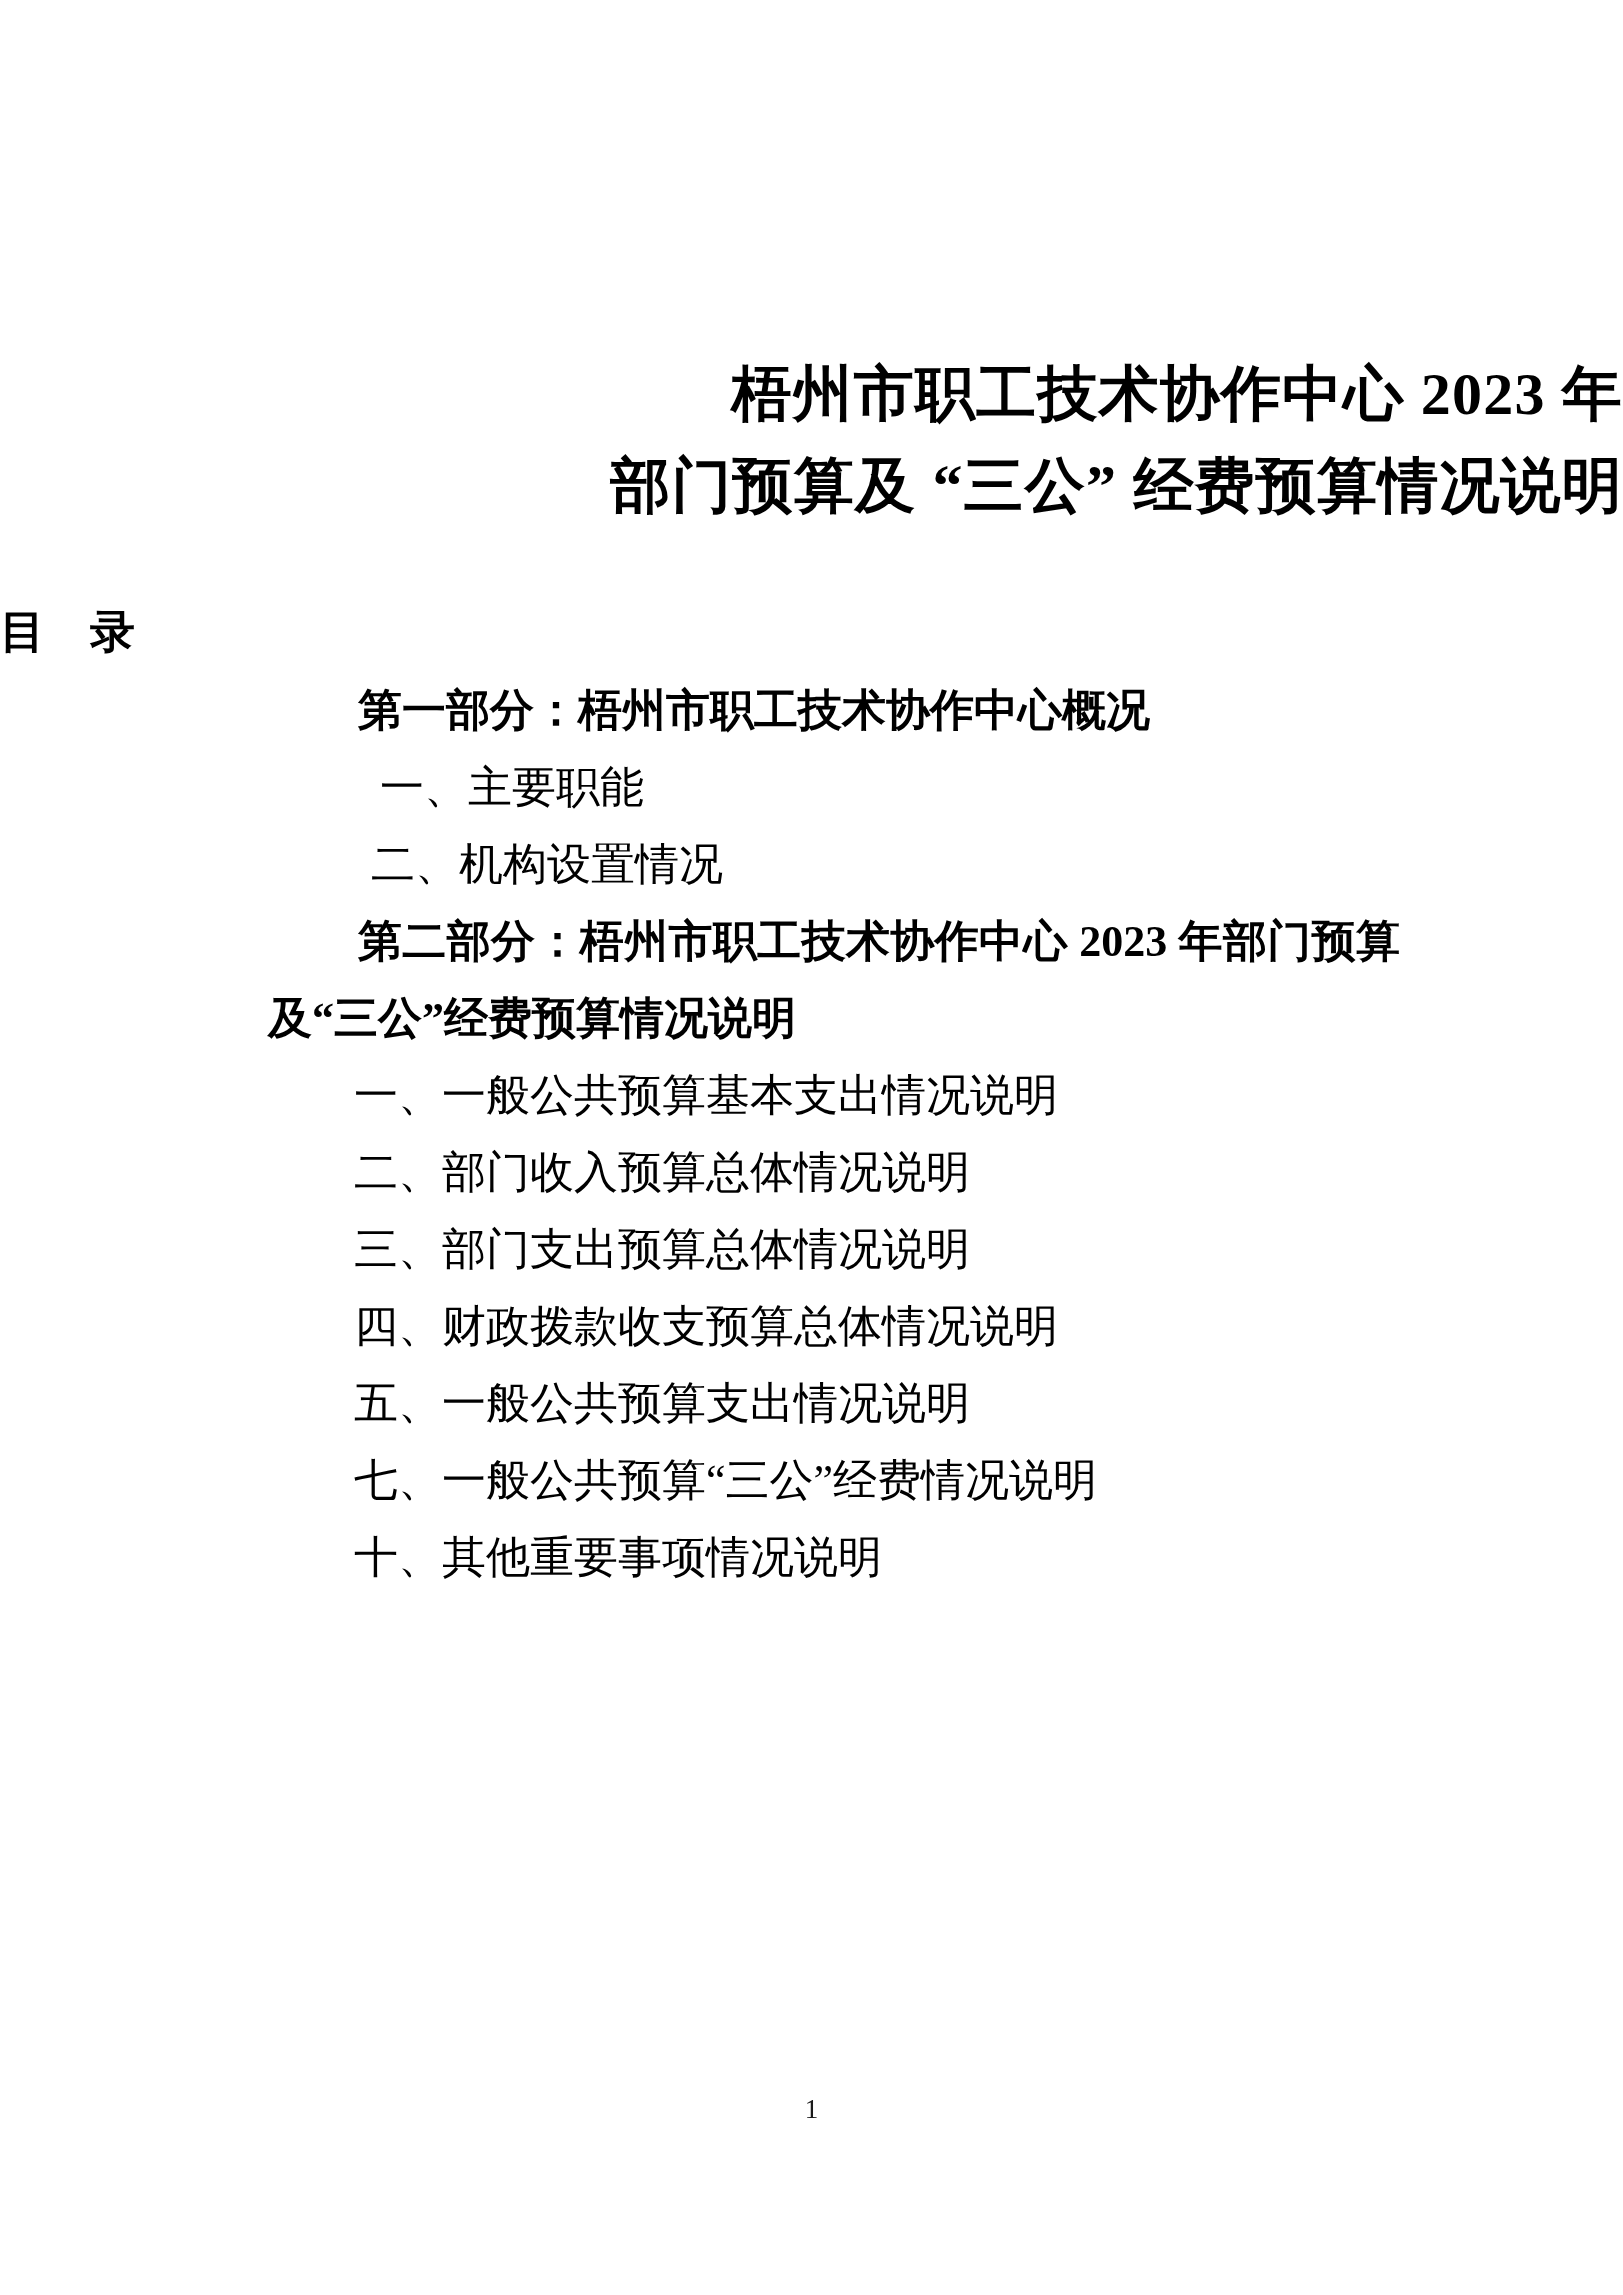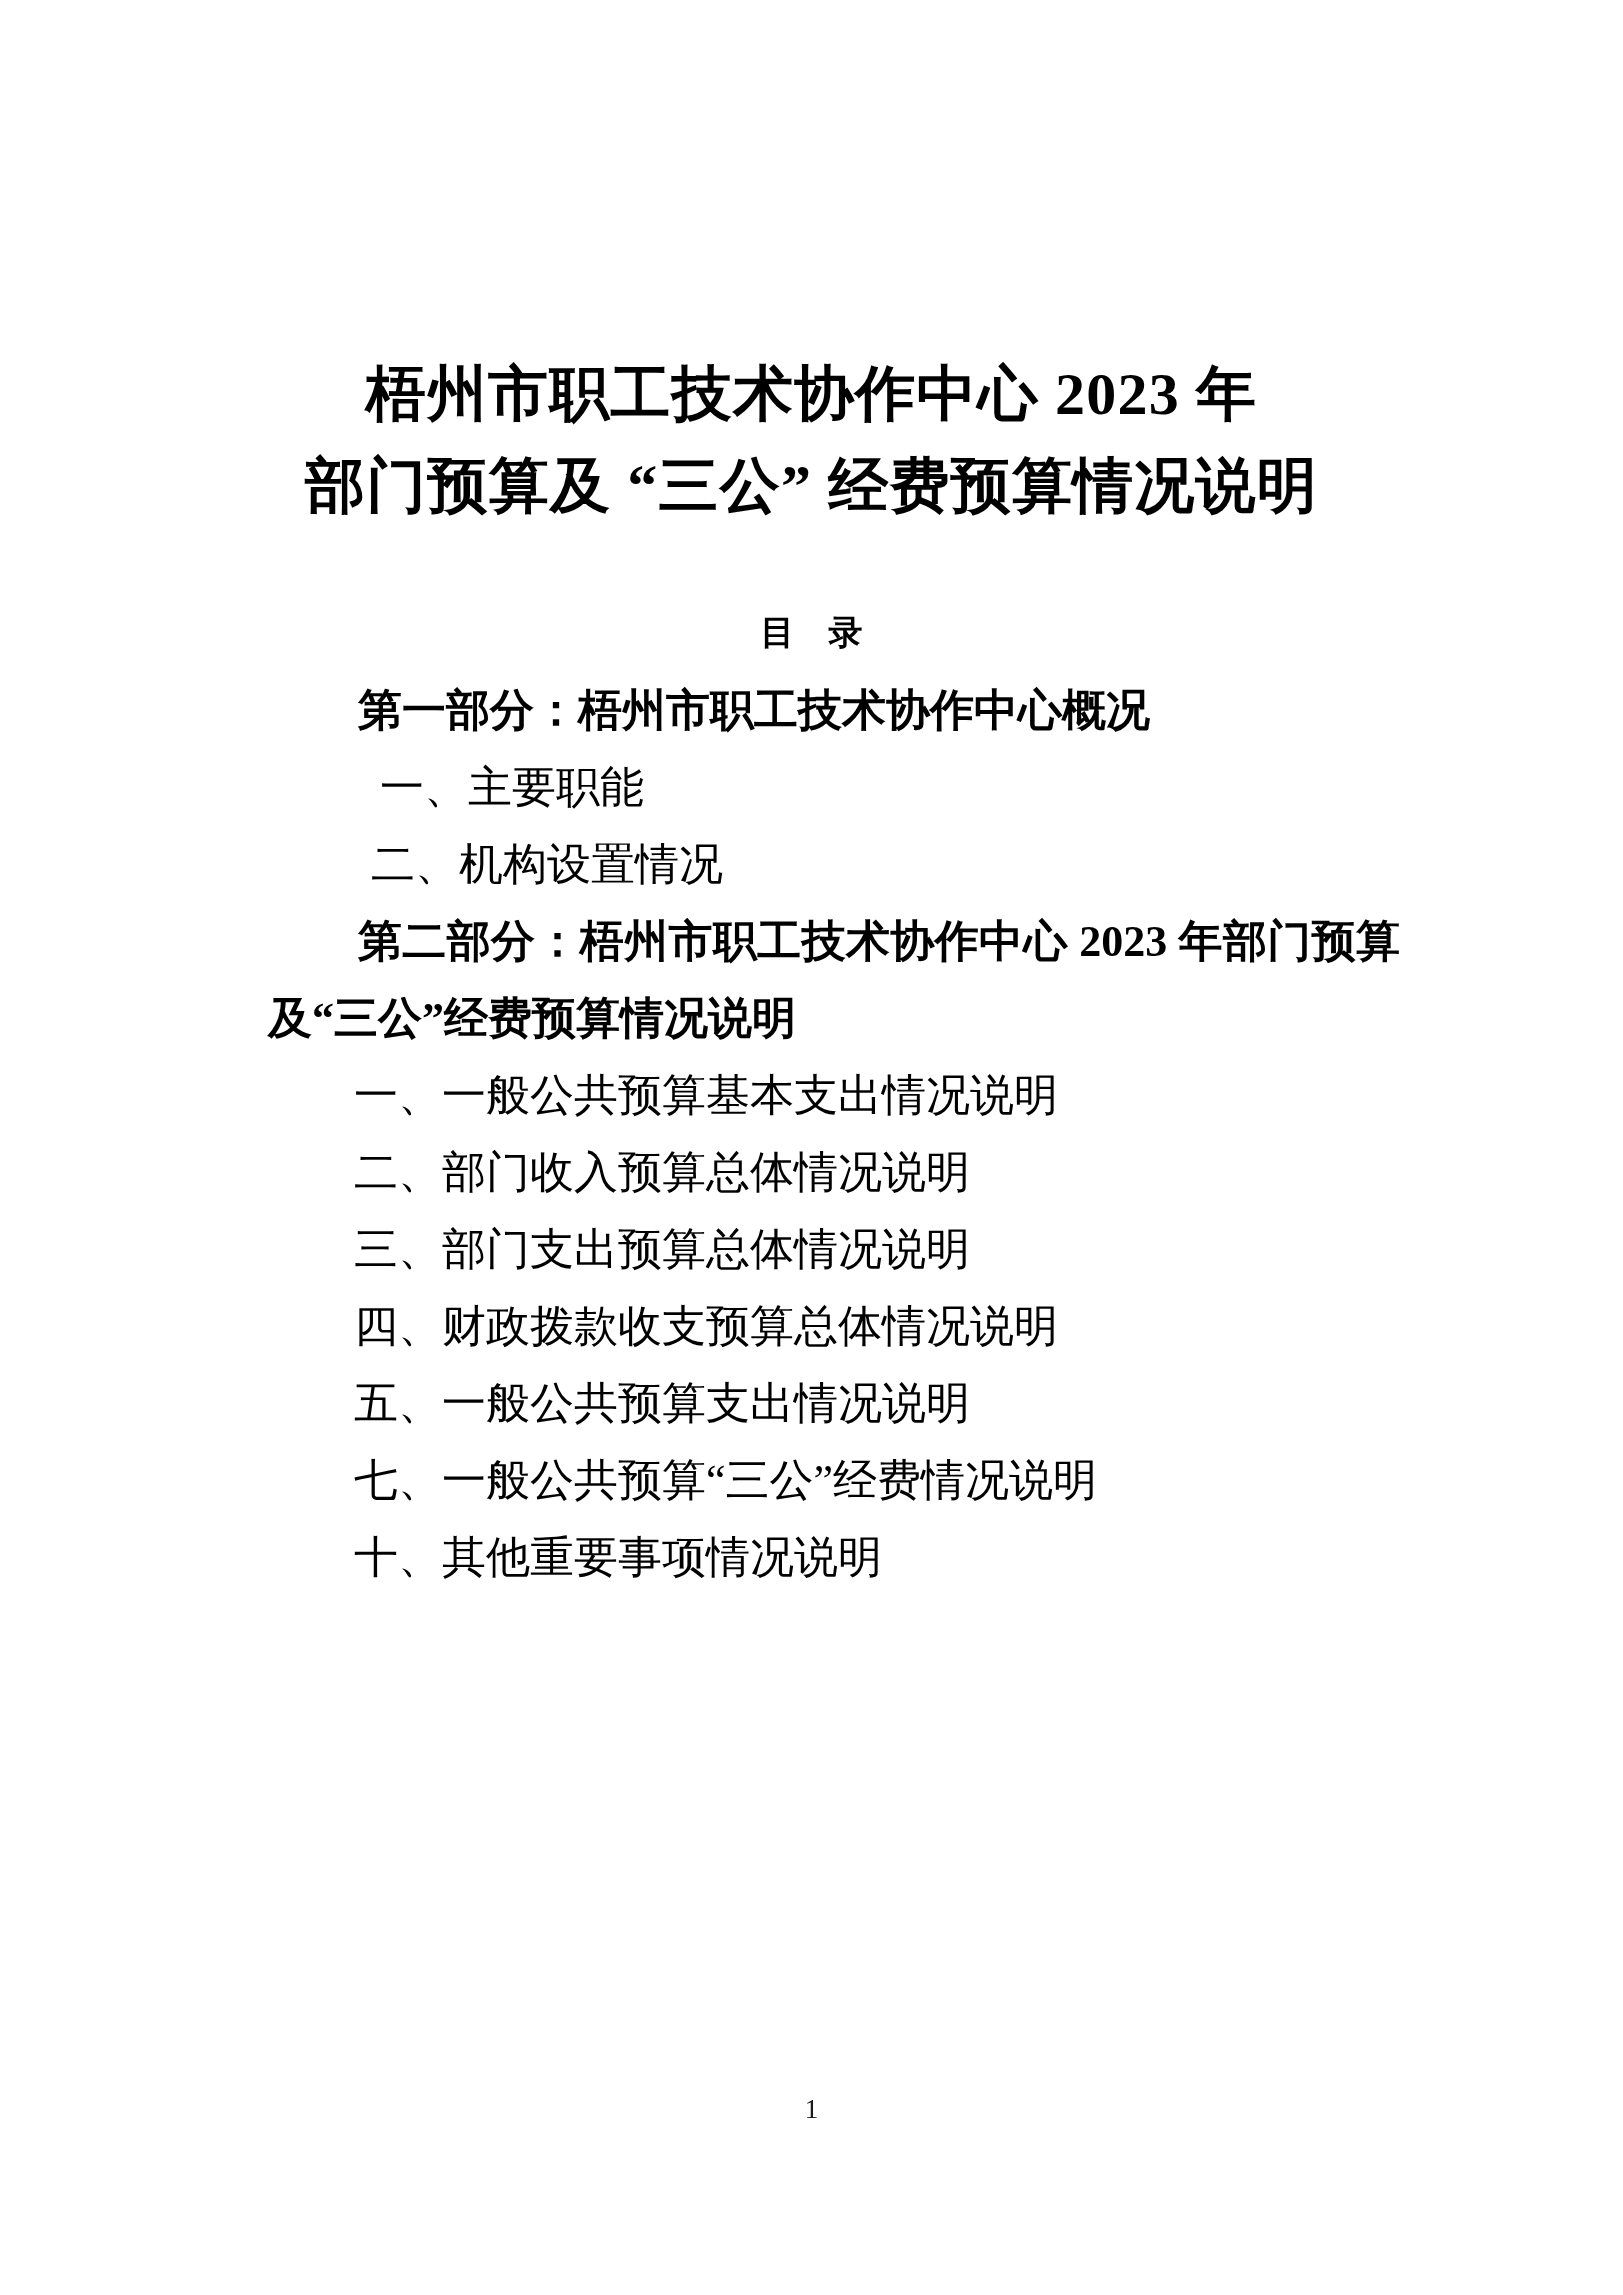--- a/index.html
+++ b/index.html
@@ -14,34 +14,34 @@
     background: #ffffff;
     color: #000000;
     font-family: "Liberation Serif", serif;
     overflow: hidden;
   }
   .title-block {
     position: absolute;
     top: 348px;
     left: 0;
     width: 100%;
-    text-align: center;
+    text-align: right;
     font-weight: 700;
     font-size: 60px;
     line-height: 92px;
     letter-spacing: 1.2px;
   }
   .toc-heading {
     position: absolute;
     top: 594px;
     left: 0;
     width: 100%;
-    text-align: center;
+    text-align: left;
     font-weight: 700;
-    font-size: 34px;
+    font-size: 45px;
     line-height: 77px;
   }
   .toc-list {
     position: absolute;
     top: 672px;
     left: 250px;
     width: 1132px;
     font-size: 44px;
     line-height: 77px;
     margin-left: 18px;

